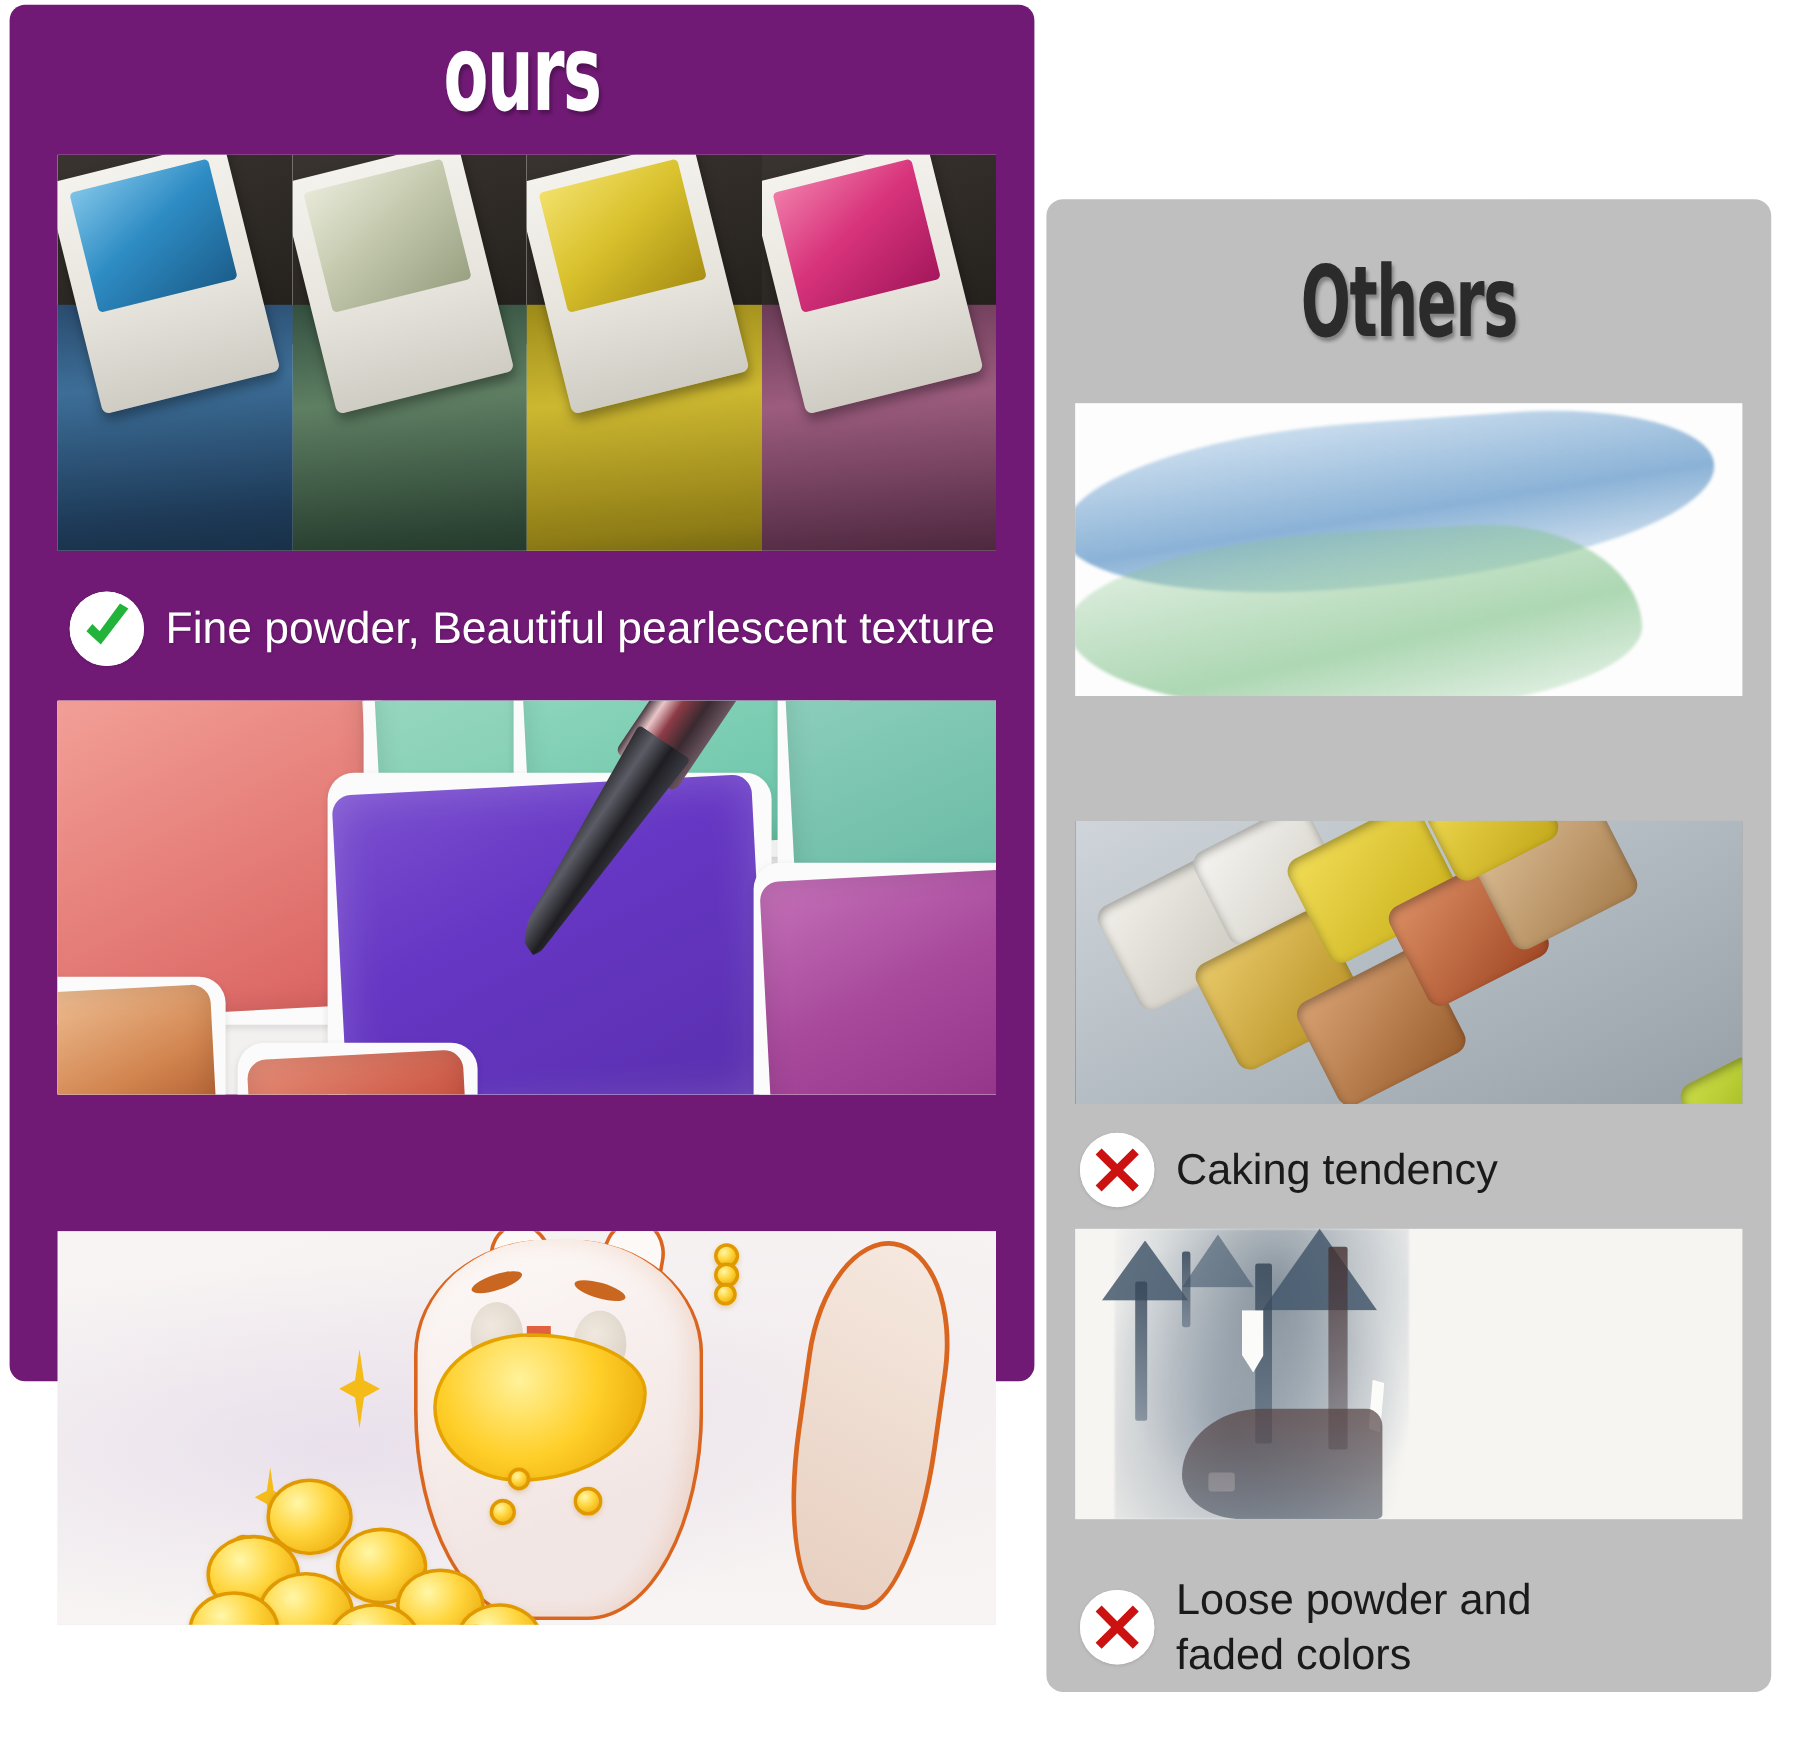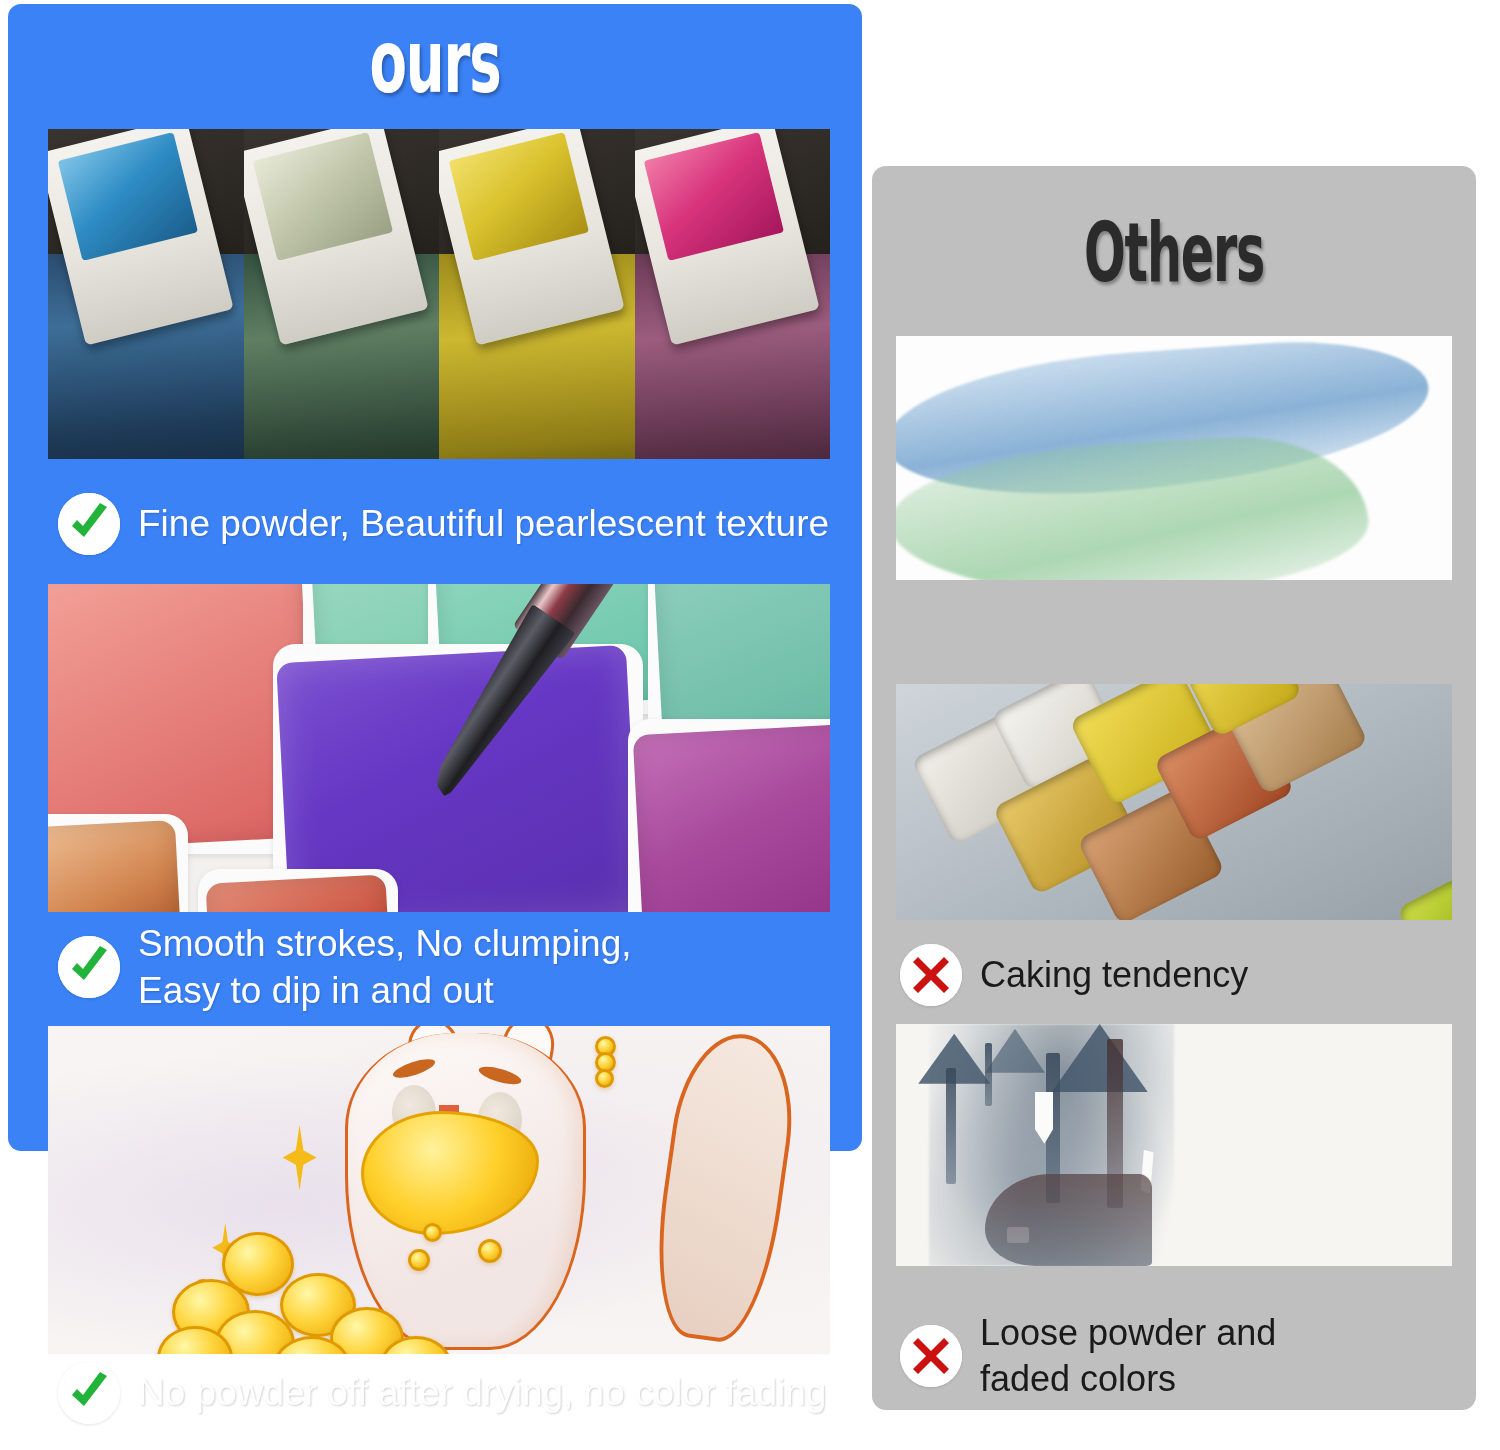--- a/index.html
+++ b/index.html
@@ -15,21 +15,21 @@
     overflow: hidden;
   }
 
   
   .panel-ours {
     position: absolute;
     left: 8px;
     top: 4px;
     width: 854px;
     height: 1147px;
-    background: #3b82f6;
+    background: #701a75;
     border-radius: 13px;
     box-sizing: border-box;
   }
   .panel-others {
     position: absolute;
     left: 872px;
     top: 166px;
     width: 604px;
     height: 1244px;
     background: #bfbfbf;
@@ -377,30 +377,20 @@
       <div class="pp" style="left:160px; top:295px; width:180px; height:100px;
             background:linear-gradient(155deg,#e6907a 0%,#c8503e 70%); transform:rotate(-3deg);"></div>
 
       <div class="brush">
         <div class="ferrule"></div>
         <div class="hair"></div>
       </div>
     </div>
   </div>
 
-  <div class="feature-row" style="left:50px; top:916px;">
-    <span class="badge">
-      <svg width="62" height="62" viewBox="0 0 62 62" aria-hidden="true">
-        <circle cx="31" cy="31" r="31" fill="#ffffff"></circle>
-        <path d="M14 33 L26 44 L49 14 L42 10 L25 33 L19 27 Z" fill="#22b33a"></path>
-      </svg>
-    </span>
-    <span class="feature-text">Smooth strokes, No clumping,
-Easy to dip in and out</span>
-  </div>
 
   <div class="imgblock" style="left:40px; top:1022px; width:782px; height:328px;">
     <div class="cat-scene">
       <div class="cat-ear" style="left:46%; top:-2%; transform:rotate(-12deg);"></div>
       <div class="cat-ear" style="left:58%; top:-3%; transform:rotate(10deg);"></div>
       <div class="cat-body"></div>
       <div class="cat-eye" style="left:44%; top:18%;"></div>
       <div class="cat-eye" style="left:55%; top:20%;"></div>
       <div class="cat-brow" style="left:44%; top:11%;"></div>
       <div class="cat-brow" style="left:55%; top:13%; transform:rotate(16deg);"></div>
@@ -427,29 +417,20 @@
         <div class="coin" style="left:34%; top:40%; width:70px; height:58px;"></div>
         <div class="coin" style="left:16%; top:64%; width:74px; height:60px;"></div>
         <div class="coin" style="left:48%; top:62%; width:68px; height:56px;"></div>
         <div class="coin" style="left:0%;  top:74%; width:70px; height:58px;"></div>
         <div class="coin" style="left:32%; top:80%; width:72px; height:58px;"></div>
         <div class="coin" style="left:62%; top:80%; width:66px; height:54px;"></div>
       </div>
     </div>
   </div>
 
-  <div class="feature-row" style="left:50px; top:1358px;">
-    <span class="badge">
-      <svg width="62" height="62" viewBox="0 0 62 62" aria-hidden="true">
-        <circle cx="31" cy="31" r="31" fill="#ffffff"></circle>
-        <path d="M14 33 L26 44 L49 14 L42 10 L25 33 L19 27 Z" fill="#22b33a"></path>
-      </svg>
-    </span>
-    <span class="feature-text">No powder off after drying, no color fading</span>
-  </div>
 
 </div>
 
 <div class="panel-others">
 
   <div class="title-others">Others</div>
 
   <div class="imgblock" style="left:24px; top:170px; width:556px; height:244px;">
     <div class="wash">
       <div class="blue"></div>

